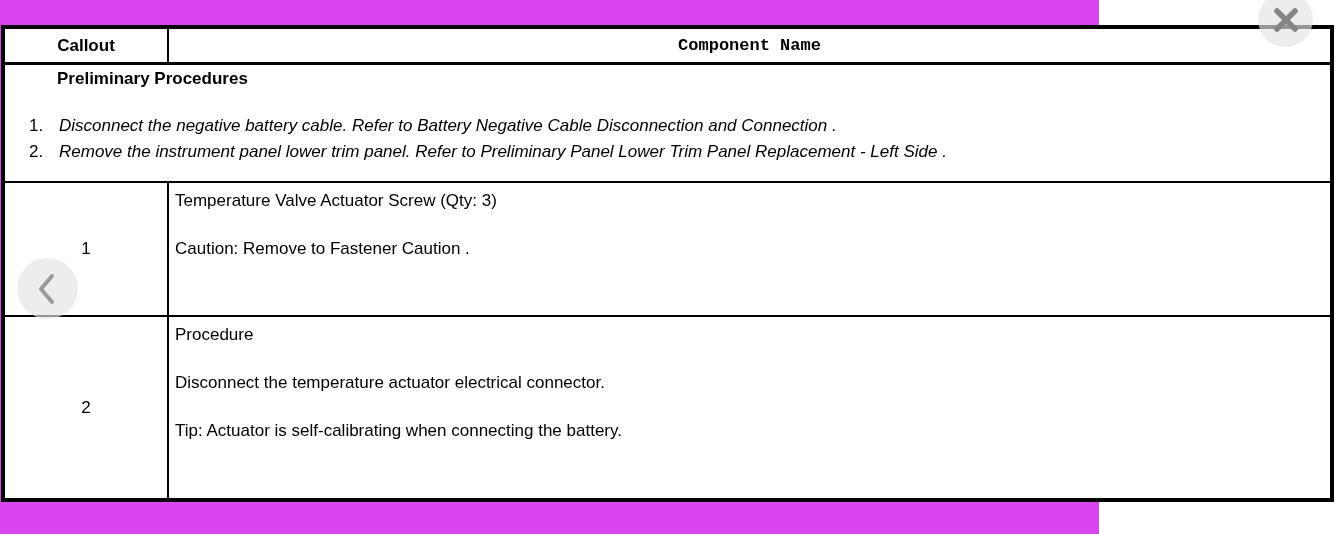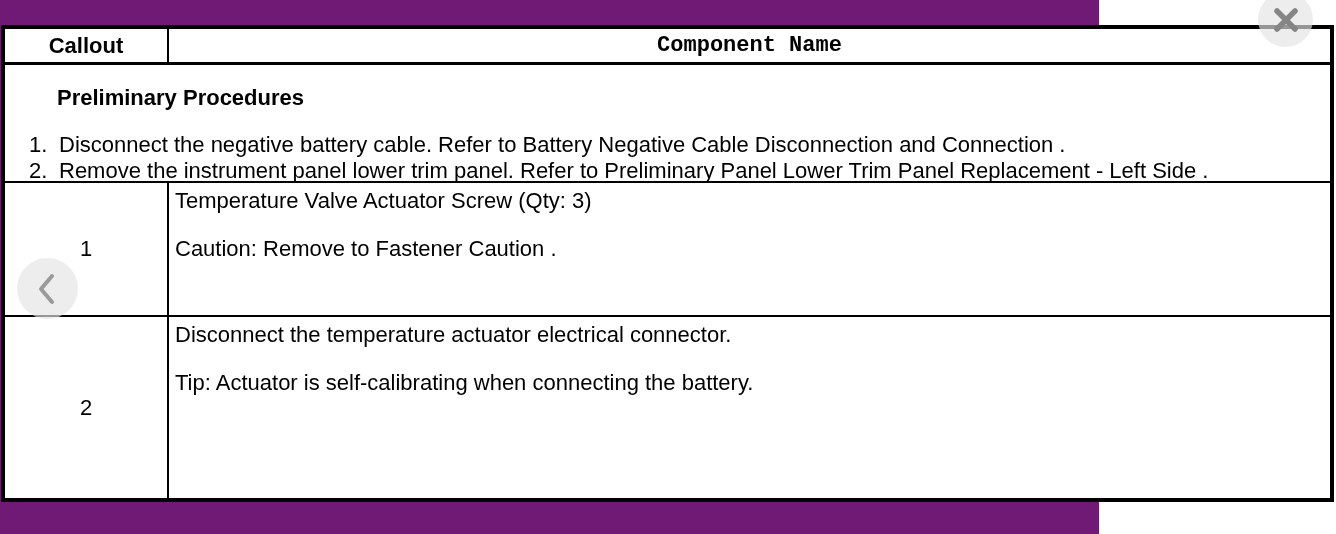--- a/index.html
+++ b/index.html
@@ -5,23 +5,23 @@
   html, body {
     margin: 0;
     padding: 0;
     overflow: hidden;
     background: #ffffff;
   }
   .canvas {
     position: relative;
     width: 1099px;
     height: 534px;
-    background: #701a75;
+    background: #d946ef;
     font-family: "Liberation Sans", sans-serif;
-    font-size: 22px;
+    font-size: 17px;
     color: #000000;
   }
 
   
   .tbl {
     position: absolute;
     left: 1px;
     top: 25px;
     width: 1333px;
     height: 477px;
@@ -49,36 +49,36 @@
     display: flex;
     align-items: center;
     justify-content: center;
     font-weight: bold;
   }
 
   .prelim-row {
     height: 118px;
     box-sizing: border-box;
     border-bottom: 2px solid #000000;
-    padding: 23px 10px 0 0;
+    padding: 4px 10px 0 0;
     flex: none;
   }
   .prelim-title {
     font-weight: bold;
     padding-left: 52px;
     line-height: 20px;
     margin-bottom: 24px;
   }
   .step {
     display: flex;
     line-height: 26px;
     padding-left: 24px;
   }
   .step-num { width: 30px; flex: none; }
-  .step-text { flex: 1; min-width: 0; }
+  .step-text { flex: 1; min-width: 0; font-style: italic; }
 
   .body-row {
     display: flex;
     box-sizing: border-box;
     border-bottom: 2px solid #000000;
   }
   .row1 { height: 134px; flex: none; }
   .row2 { flex: 1; border-bottom: none; }
   .callout-cell {
     display: flex;
@@ -152,20 +152,21 @@
       <div class="callout-col callout-cell">1</div>
       <div class="comp-cell">
         <p><span>Temperature Valve Actuator Screw (Qty: 3)</span></p>
         <p><b class="bold">Caution:</b><span> Remove to Fastener Caution .</span></p>
       </div>
     </div>
 
     <div class="body-row row2">
       <div class="callout-col callout-cell">2</div>
       <div class="comp-cell">
+        <p class="bold"><span>Procedure</span></p>
         <p><span>Disconnect the temperature actuator electrical connector.</span></p>
         <p><b class="bold">Tip:</b><span> Actuator is self-calibrating when connecting the battery.</span></p>
       </div>
     </div>
 
   </div>
 
   <button class="round-btn close-btn">
     <span>
       <svg width="34" height="34" viewBox="0 0 34 34">

